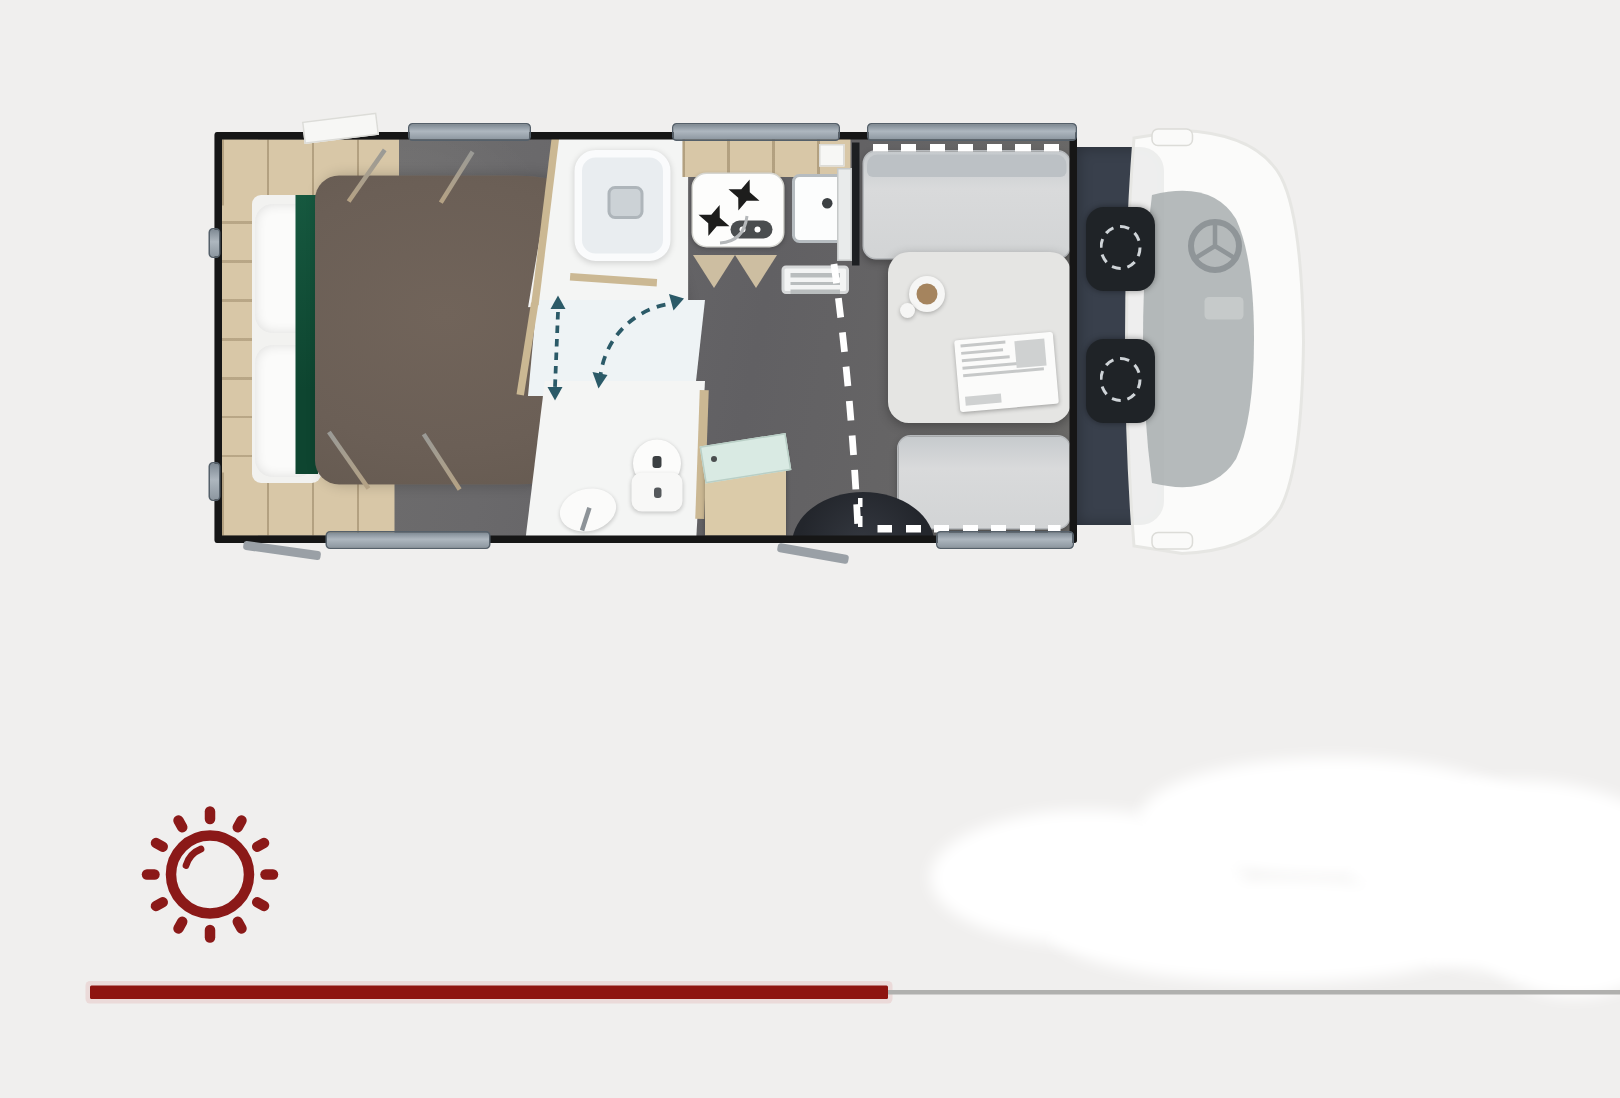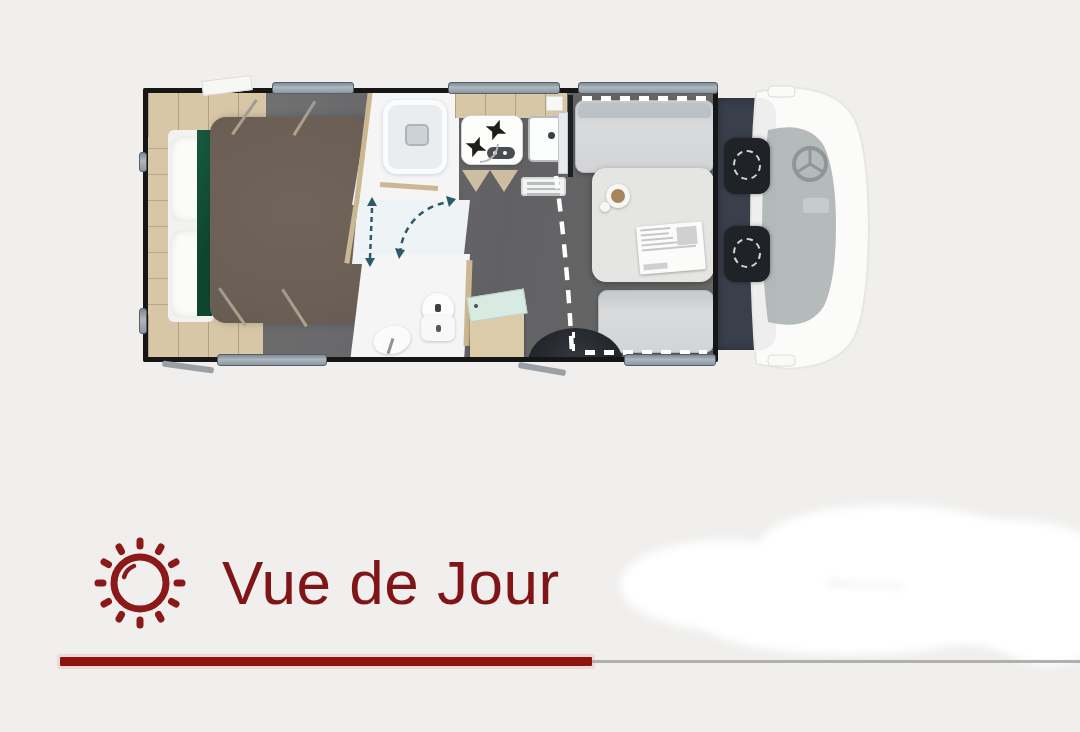--- a/index.html
+++ b/index.html
@@ -229,18 +229,17 @@
         <line x1="71" y1="86" x2="68.5" y2="81.5"></line>
         <line x1="50" y1="92" x2="50" y2="87"></line>
         <line x1="29" y1="86" x2="31.5" y2="81.5"></line>
         <line x1="14" y1="71" x2="18.5" y2="68.5"></line>
         <line x1="8" y1="50" x2="13" y2="50"></line>
         <line x1="14" y1="29" x2="18.5" y2="31.5"></line>
         <line x1="29" y1="14" x2="31.5" y2="18.5"></line>
       </g>
     </g>
   </svg>
-  <div class="daytitle abs" style="left:222px;top:552px;">Vue de Jour</div>
 
   <div class="redbar abs" style="left:60px;top:657px;width:532px;"></div>
   <div class="grayline abs" style="left:592px;top:660px;width:488px;"></div>
 
 </div>
 
 </body></html>

